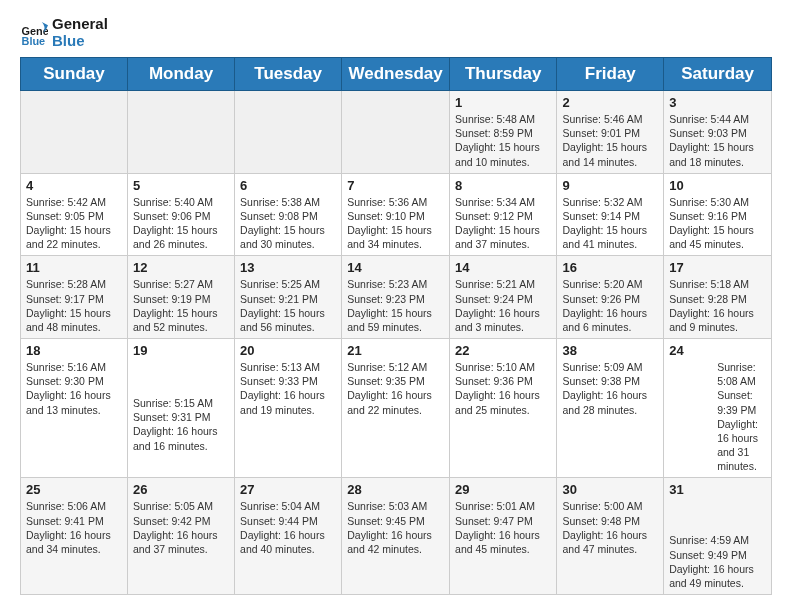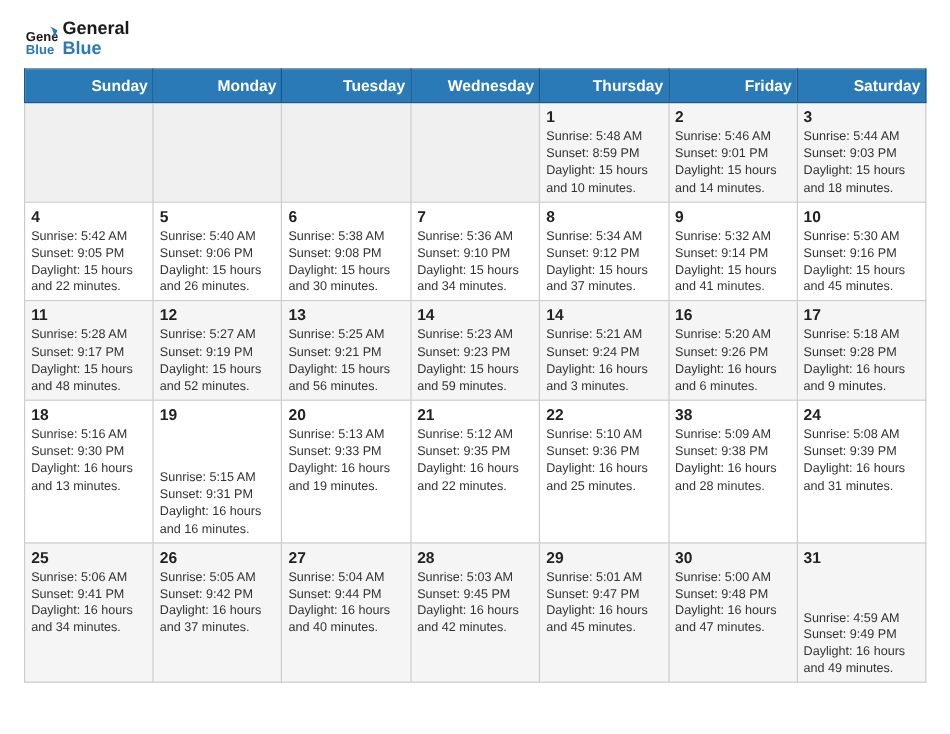--- a/index.html
+++ b/index.html
@@ -39,22 +39,22 @@
     }
     .calendar {
       width: 100%;
       border-collapse: collapse;
       font-size: 11px;
     }
     .calendar thead th {
       background: #2a7ab8;
       color: white;
       padding: 6px 4px;
-      text-align: right;
-      font-size: 13px;
+      text-align: center;
+      font-size: 17px;
       font-weight: bold;
       border: 1px solid #1a5a8a;
     }
     .calendar tbody td {
       vertical-align: top;
       border: 1px solid #ccc;
       padding: 4px 5px;
       width: 108px;
       min-height: 80px;
       background: #fff;
@@ -281,21 +281,21 @@
         </td>
         <td>
           <span class="day-number">38</span>
           <div class="day-content" style="white-space: pre-line;">Sunrise: 5:09 AM
 Sunset: 9:38 PM
 Daylight: 16 hours
 and 28 minutes.</div>
         </td>
         <td>
           <span class="day-number">24</span>
-          <div class="day-content" style="white-space: pre-line;">Sunrise: 5:08 AM
+          <div class="day-content" style="white-space: pre-line; margin-left: 48px;">Sunrise: 5:08 AM
 Sunset: 9:39 PM
 Daylight: 16 hours
 and 31 minutes.</div>
         </td>
       </tr>
       <tr>
         <td>
           <span class="day-number">25</span>
           <div class="day-content" style="white-space: pre-line;">Sunrise: 5:06 AM
 Sunset: 9:41 PM

